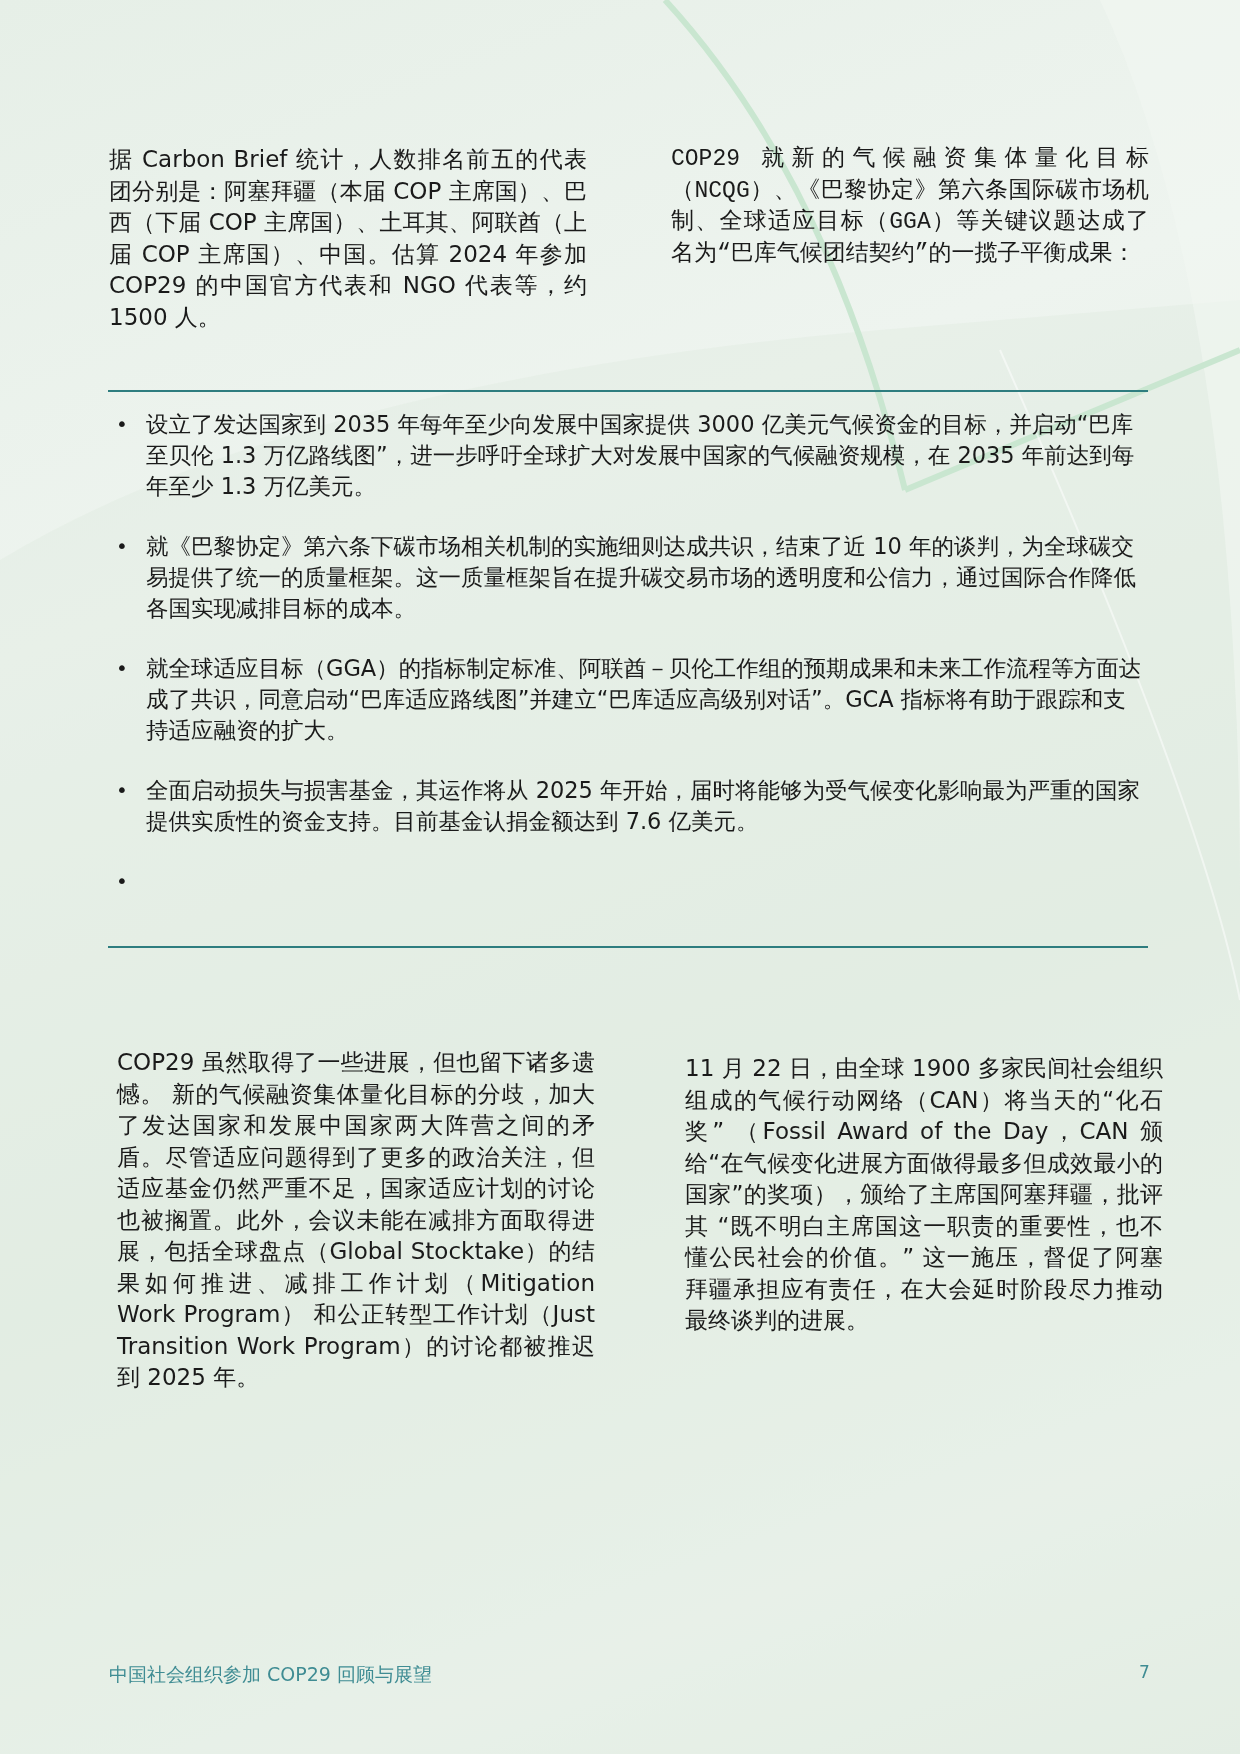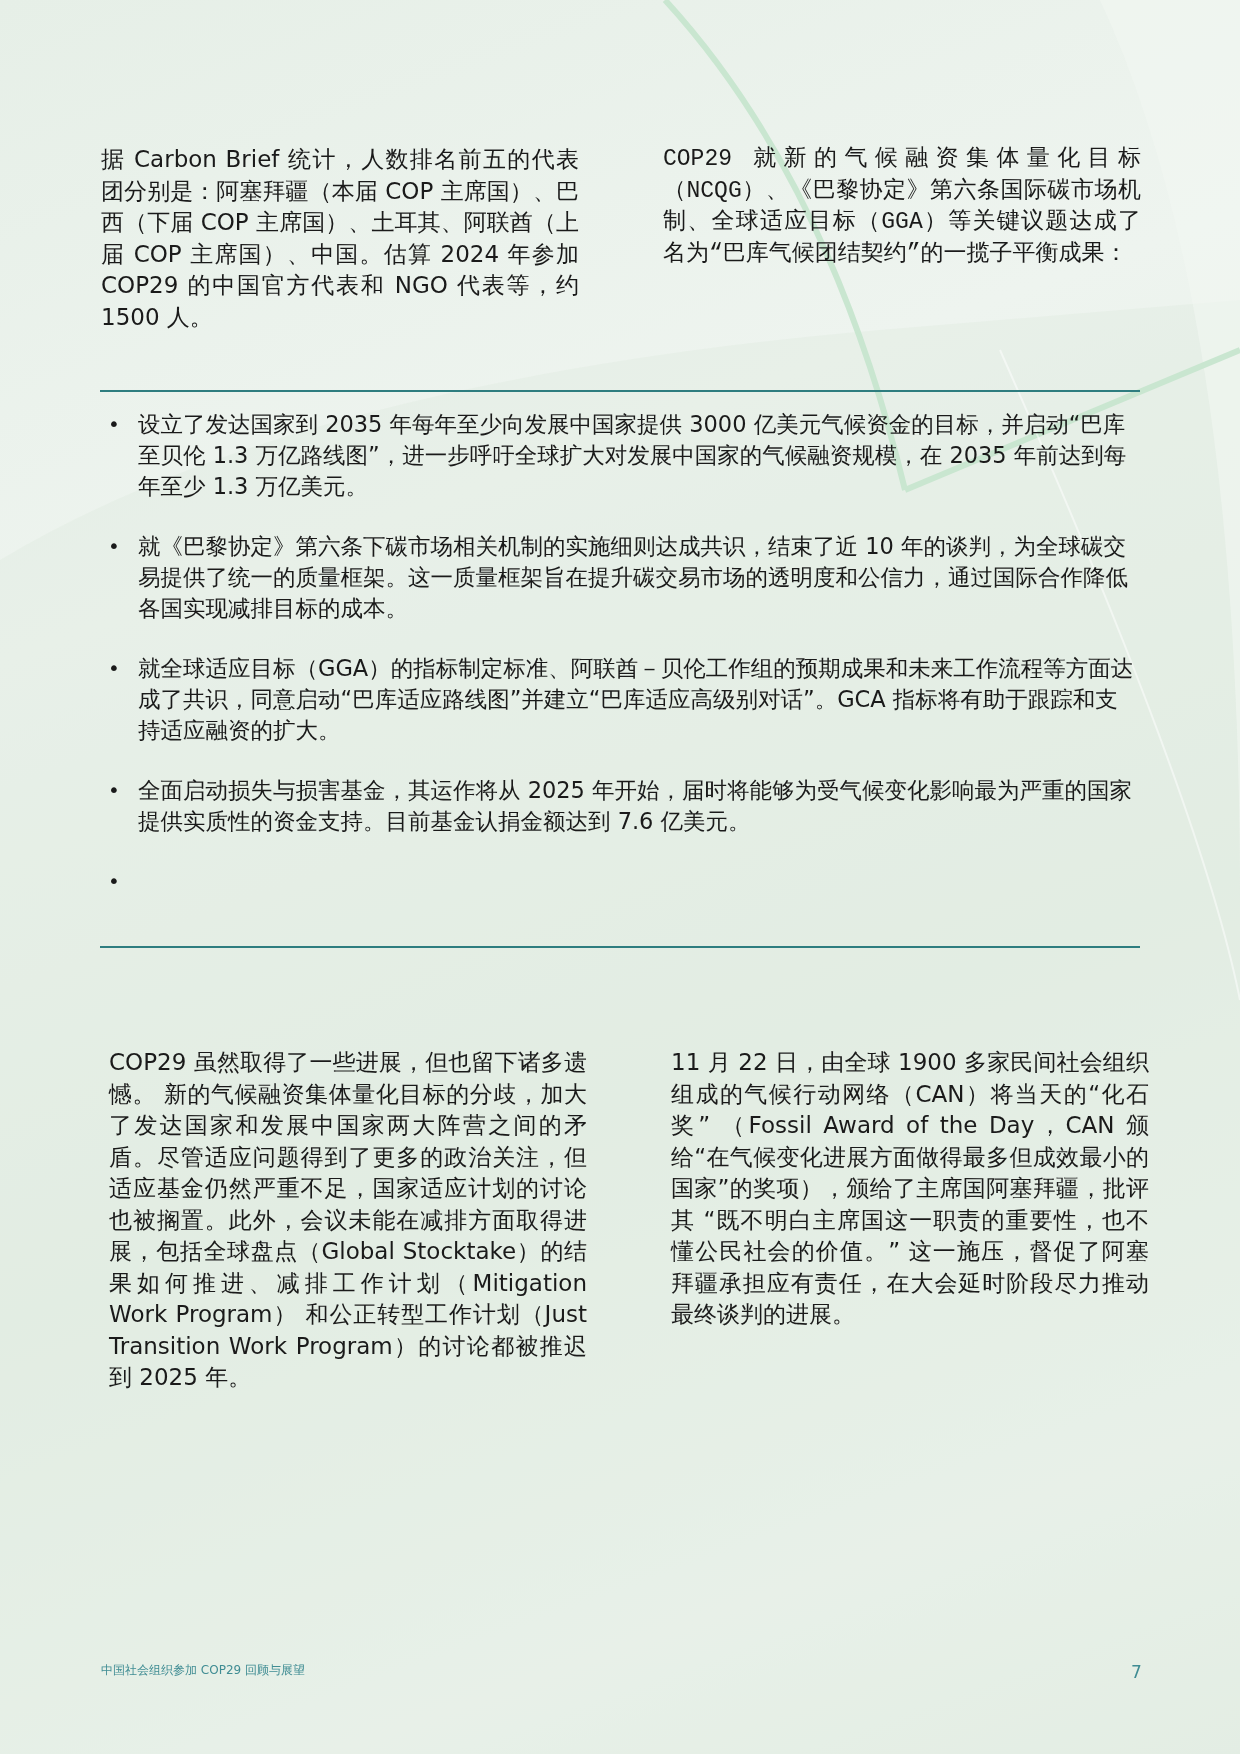--- a/index.html
+++ b/index.html
@@ -3,38 +3,38 @@
 <meta charset="utf-8">
 <style>
   html, body { margin: 0; padding: 0; }
   body {
     width: 1240px; height: 1754px; position: relative; overflow: hidden;
     font-family: "DejaVu Sans", "Liberation Sans", sans-serif;
     color: #1a1a1a;
     background: linear-gradient(160deg, #e6efe7 0%, #eef4ef 30%, #e4eee5 60%, #eef5ef 85%, #e6efe7 100%);
   }
   .bg-svg { position: absolute; left: 0; top: 0; width: 1240px; height: 1754px; z-index: 0; }
-  .content { position: absolute; left: 0; top: 0; width: 1176px; height: 1754px; z-index: 1; }
+  .content { position: absolute; left: 8px; top: 0; width: 1176px; height: 1754px; z-index: 1; }
 
   .col { position: absolute; width: 478px; font-size: 23px; line-height: 31.5px; text-align: justify; }
   .col-left-top { left: 101px; top: 144px; }
   .col-right-top { left: 663px; top: 144px; font-family: Liberation Mono, monospace; }
   .col-left-bottom { left: 101px; top: 1039px; }
   .col-right-bottom { left: 663px; top: 1039px; }
 
   .rule { position: absolute; left: 100px; width: 1040px; height: 2px; background: #2e7d7f; }
   .rule-top { top: 390px; }
   .rule-bottom { top: 946px; }
 
   .bullets { position: absolute; left: 100px; top: 409px; width: 1040px; margin: 0; padding: 0; list-style: none; }
   .bullet { position: relative; padding-left: 38px; font-size: 22.5px; line-height: 31px; margin-bottom: 29px; }
   .bullet:last-child { margin-bottom: 0; }
   .bullet-dot { position: absolute; left: 8px; top: 0; font-size: 20px; }
 
-  .footer-title { position: absolute; left: 101px; top: 1662px; font-size: 12px; color: #3f8c93; }
+  .footer-title { position: absolute; left: 101px; top: 1662px; font-size: 19px; color: #3f8c93; }
   .footer-page { position: absolute; left: 1131px; top: 1662px; font-size: 17px; color: #3f8c93; }
 </style>
 </head>
 <body>
 
 <svg class="bg-svg" viewBox="0 0 1240 1754" xmlns="http://www.w3.org/2000/svg">
 
   <path d="M0 560 Q 300 380 880 330 L 1240 300 L 1240 1754 L 0 1754 Z" fill="#dfece1" opacity="0.45"></path>
 
   <path d="M1100 0 Q 1240 300 1240 900 L 1240 0 Z" fill="#f2f7f2" opacity="0.6"></path>
@@ -70,18 +70,18 @@
       <span>全面启动损失与损害基金，其运作将从 2025 年开始，届时将能够为受气候变化影响最为严重的国家提供实质性的资金支持。目前基金认捐金额达到 7.6 亿美元。</span>
     </li>
     <li class="bullet">
       <span class="bullet-dot">•</span>
     </li>
   </ul>
 
   <div class="rule rule-bottom"></div>
 
   <p class="col col-left-bottom" style="margin:8px;">COP29 虽然取得了一些进展，但也留下诸多遗憾。 新的气候融资集体量化目标的分歧，加大了发达国家和发展中国家两大阵营之间的矛盾。尽管适应问题得到了更多的政治关注，但适应基金仍然严重不足，国家适应计划的讨论也被搁置。此外，会议未能在减排方面取得进展，包括全球盘点（Global Stocktake）的结果如何推进、减排工作计划（Mitigation Work Program） 和公正转型工作计划（Just Transition Work Program）的讨论都被推迟到 2025 年。</p>
-  <p class="col col-right-bottom" style="margin:8px;">11 月 22 日，由全球 1900 多家民间社会组织组成的气候行动网络（CAN）将当天的“化石奖” （Fossil Award of the Day，CAN 颁给“在气候变化进展方面做得最多但成效最小的国家”的奖项），颁给了主席国阿塞拜疆，批评其 “既不明白主席国这一职责的重要性，也不懂公民社会的价值。” 这一施压，督促了阿塞拜疆承担应有责任，在大会延时阶段尽力推动最终谈判的进展。</p>
+  <p class="col col-right-bottom" style="margin:14px;">11 月 22 日，由全球 1900 多家民间社会组织组成的气候行动网络（CAN）将当天的“化石奖” （Fossil Award of the Day，CAN 颁给“在气候变化进展方面做得最多但成效最小的国家”的奖项），颁给了主席国阿塞拜疆，批评其 “既不明白主席国这一职责的重要性，也不懂公民社会的价值。” 这一施压，督促了阿塞拜疆承担应有责任，在大会延时阶段尽力推动最终谈判的进展。</p>
 
   <div class="footer-title">中国社会组织参加 COP29 回顾与展望</div>
   <div class="footer-page">7</div>
 
 </div>
 
 </body></html>

